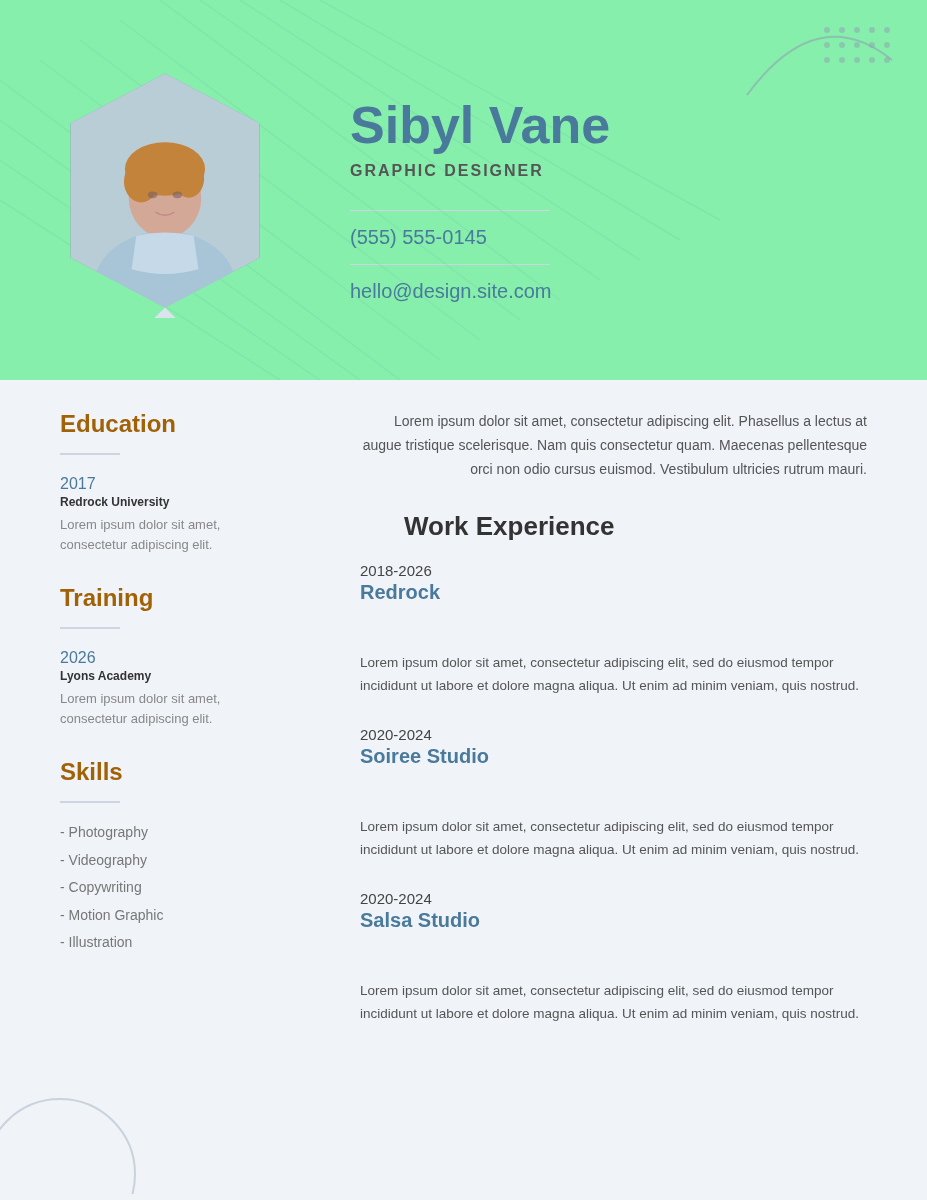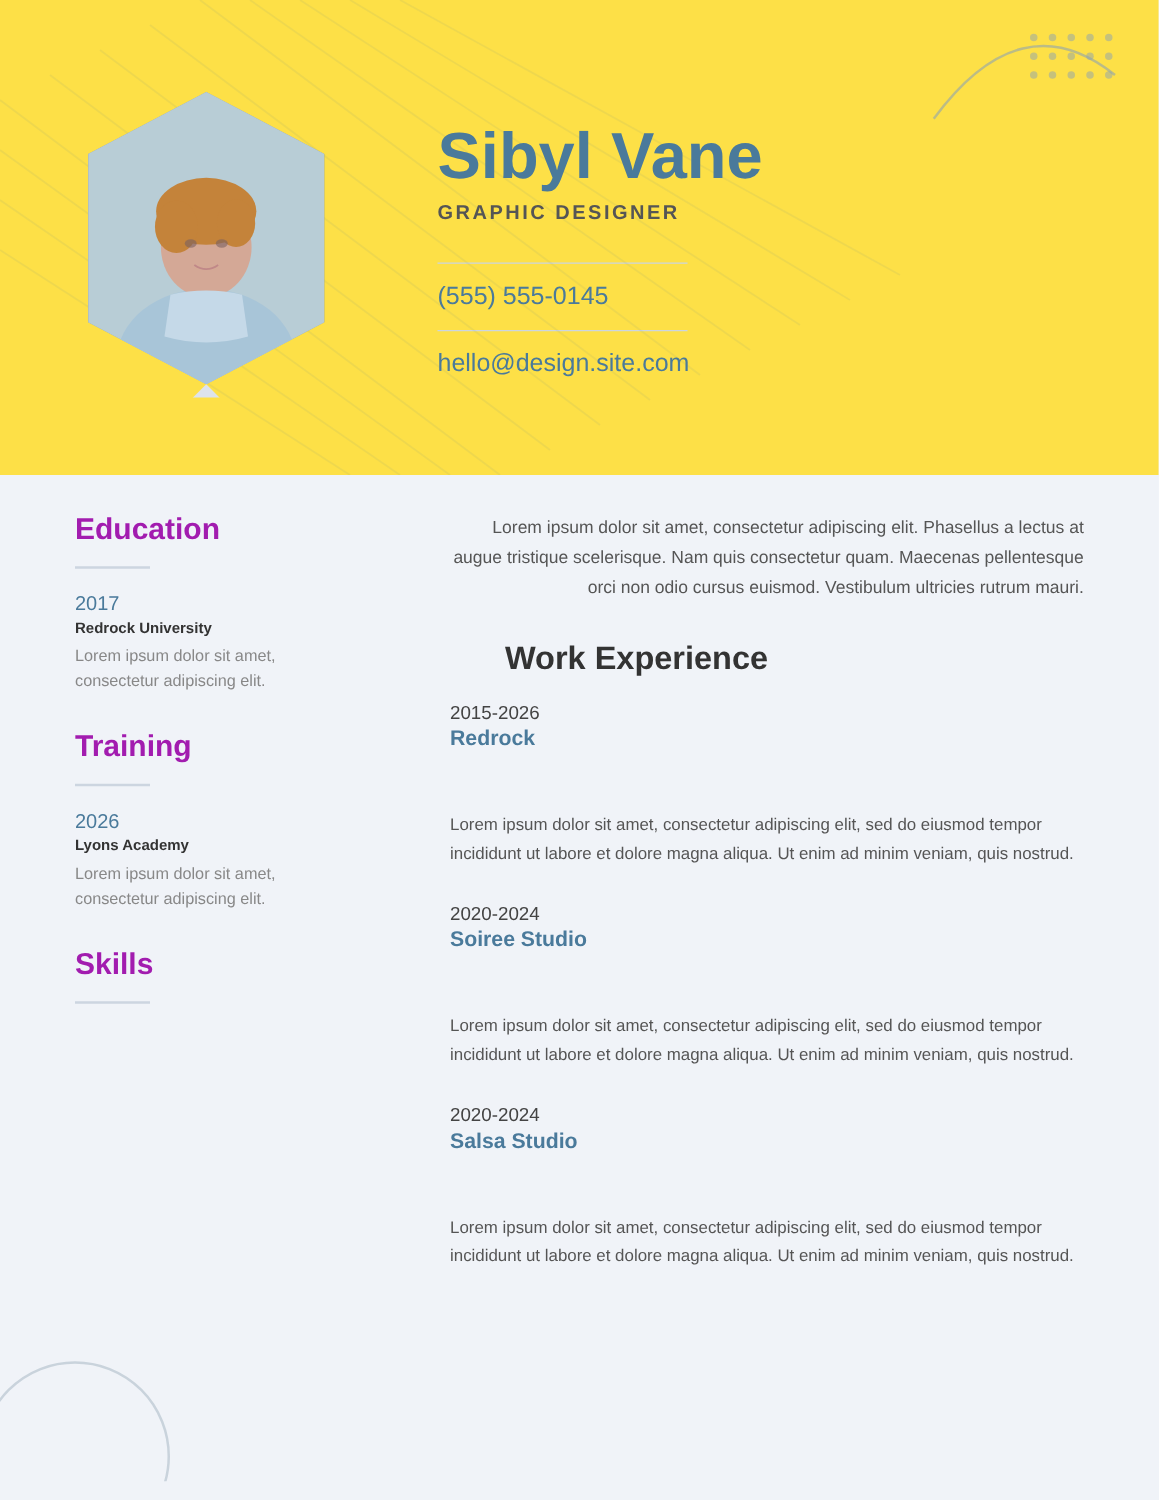--- a/index.html
+++ b/index.html
@@ -16,21 +16,21 @@
     .page-content {
       position: relative;
       z-index: 1;
       width: 100%;
       min-height: 1200px;
       background: #f0f3f8;
     }
 
     
     .header-section {
-      background: #fde047;
+      background: #86efac;
       padding: 50px 60px 30px 60px;
       display: flex;
       align-items: center;
       gap: 60px;
       min-height: 380px;
       position: relative;
     }
 
     .avatar-container {
       flex-shrink: 0;
@@ -99,21 +99,21 @@
     .left-sidebar {
       width: 320px;
       flex-shrink: 0;
       padding: 30px 40px 40px 60px;
       background: #f0f3f8;
     }
 
     .section-title {
       font-size: 24px;
       font-weight: 700;
-      color: #a21caf;
+      color: #a16207;
       margin-bottom: 14px;
     }
 
     .year-label {
       font-size: 16px;
       color: #4a7a9b;
       font-weight: 400;
       margin-bottom: 2px;
     }
 
@@ -174,21 +174,21 @@
     }
 
     .work-years {
       font-size: 15px;
       color: #444;
       font-weight: 500;
       margin-bottom: 2px;
     }
 
     .work-company {
-      font-size: 17px;
+      font-size: 20px;
       font-weight: 700;
       color: #4a7a9b;
       margin-bottom: 8px;
     }
 
     .work-description {
       font-size: 13.5px;
       color: #555;
       line-height: 1.7;
       margin-top: 48px;
@@ -325,32 +325,39 @@
         <div class="section-title">Training</div>
         <div class="section-divider"></div>
         <div class="year-label">2026</div>
         <div class="institution-name">Lyons Academy</div>
         <div class="section-description">Lorem ipsum dolor sit amet, consectetur adipiscing elit.</div>
       </div>
 
       <div class="sidebar-section">
         <div class="section-title">Skills</div>
         <div class="section-divider"></div>
+        <ul class="skills-list">
+          <li>- Photography</li>
+          <li>- Videography</li>
+          <li>- Copywriting</li>
+          <li>- Motion Graphic</li>
+          <li>- Illustration</li>
+        </ul>
       </div>
 
     </div>
 
     <div class="right-content">
 
       <p class="intro-text">Lorem ipsum dolor sit amet, consectetur adipiscing elit. Phasellus a lectus at augue tristique scelerisque. Nam quis consectetur quam. Maecenas pellentesque orci non odio cursus euismod. Vestibulum ultricies rutrum mauri.</p>
 
       <div class="work-exp-title">Work Experience</div>
 
       <div class="work-entry">
-        <div class="work-years">2015-2026</div>
+        <div class="work-years">2018-2026</div>
         <div class="work-company">Redrock</div>
         <div class="work-description">Lorem ipsum dolor sit amet, consectetur adipiscing elit, sed do eiusmod tempor incididunt ut labore et dolore magna aliqua. Ut enim ad minim veniam, quis nostrud.</div>
       </div>
 
       <div class="work-entry">
         <div class="work-years">2020-2024</div>
         <div class="work-company">Soiree Studio</div>
         <div class="work-description">Lorem ipsum dolor sit amet, consectetur adipiscing elit, sed do eiusmod tempor incididunt ut labore et dolore magna aliqua. Ut enim ad minim veniam, quis nostrud.</div>
       </div>
 

